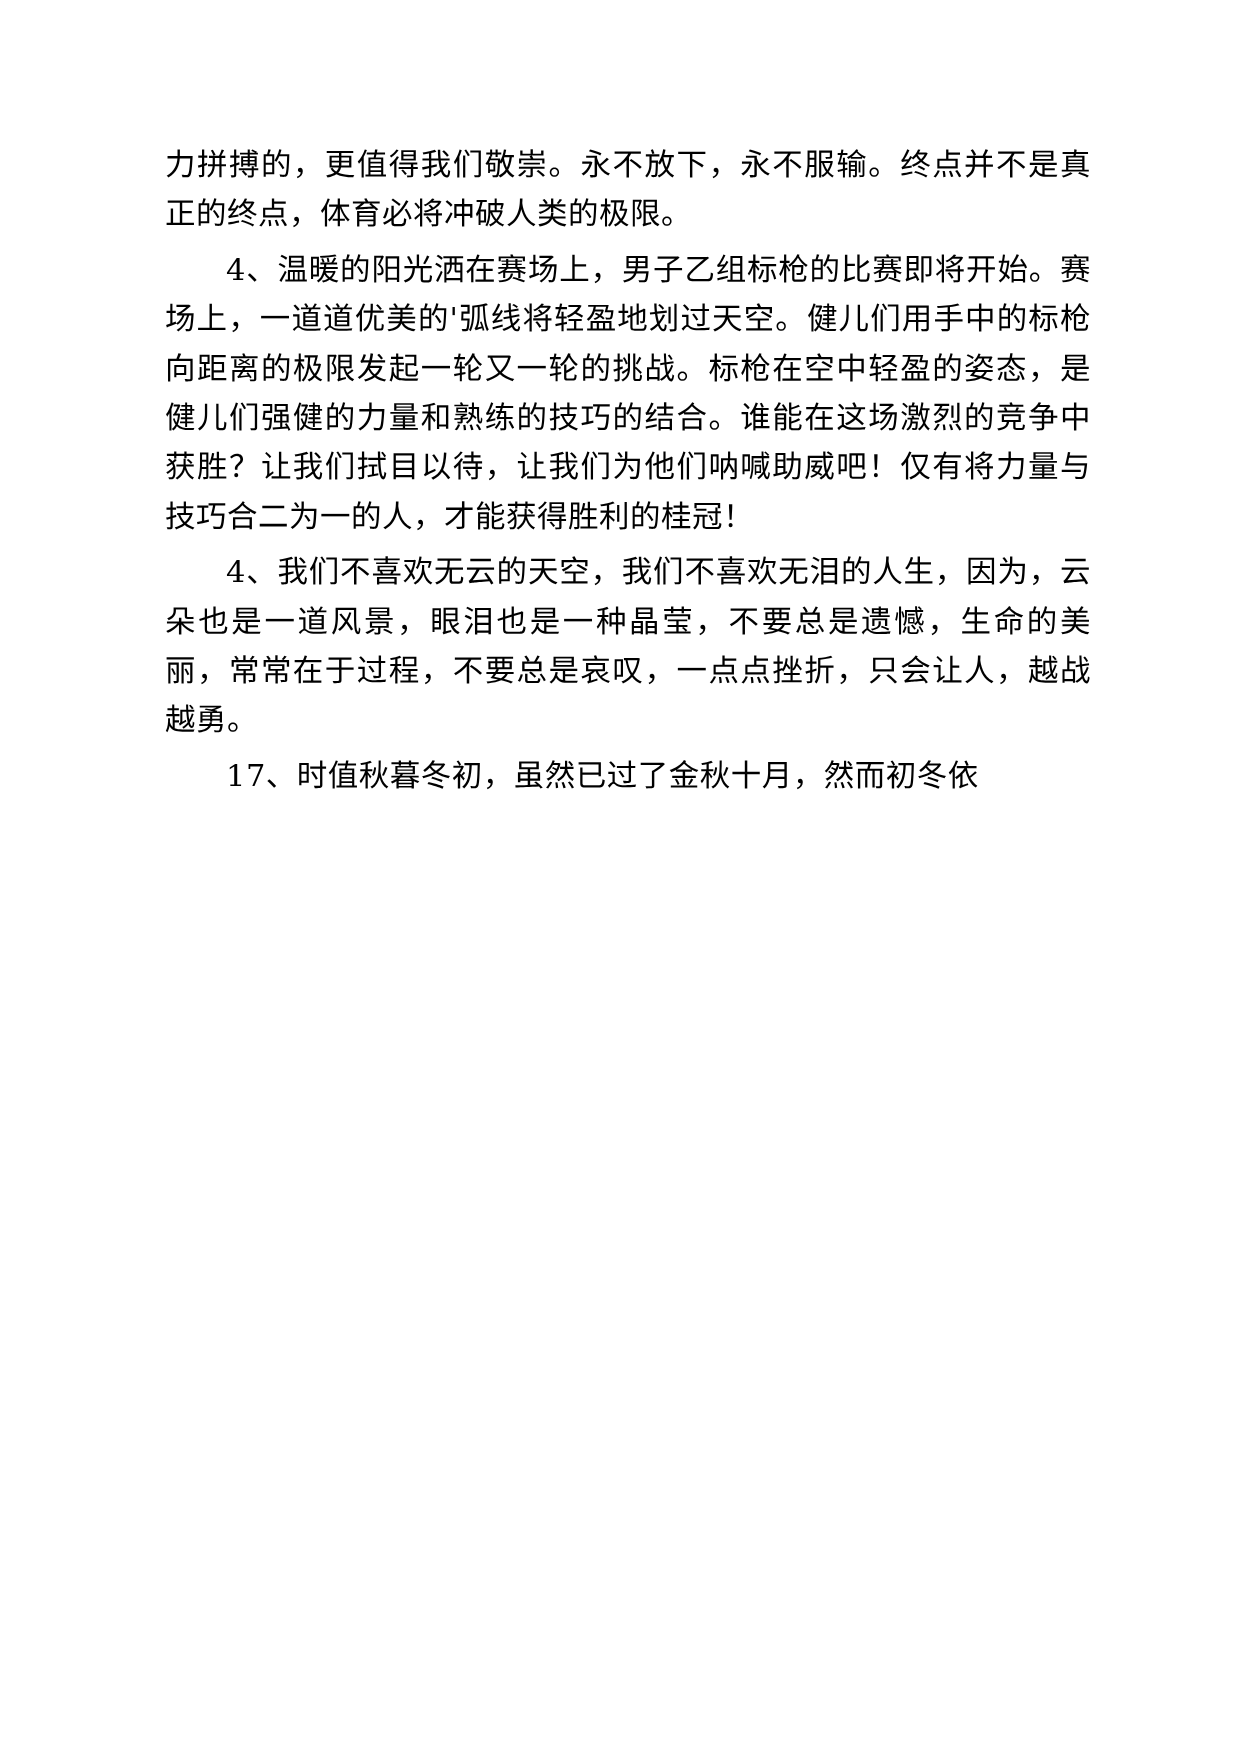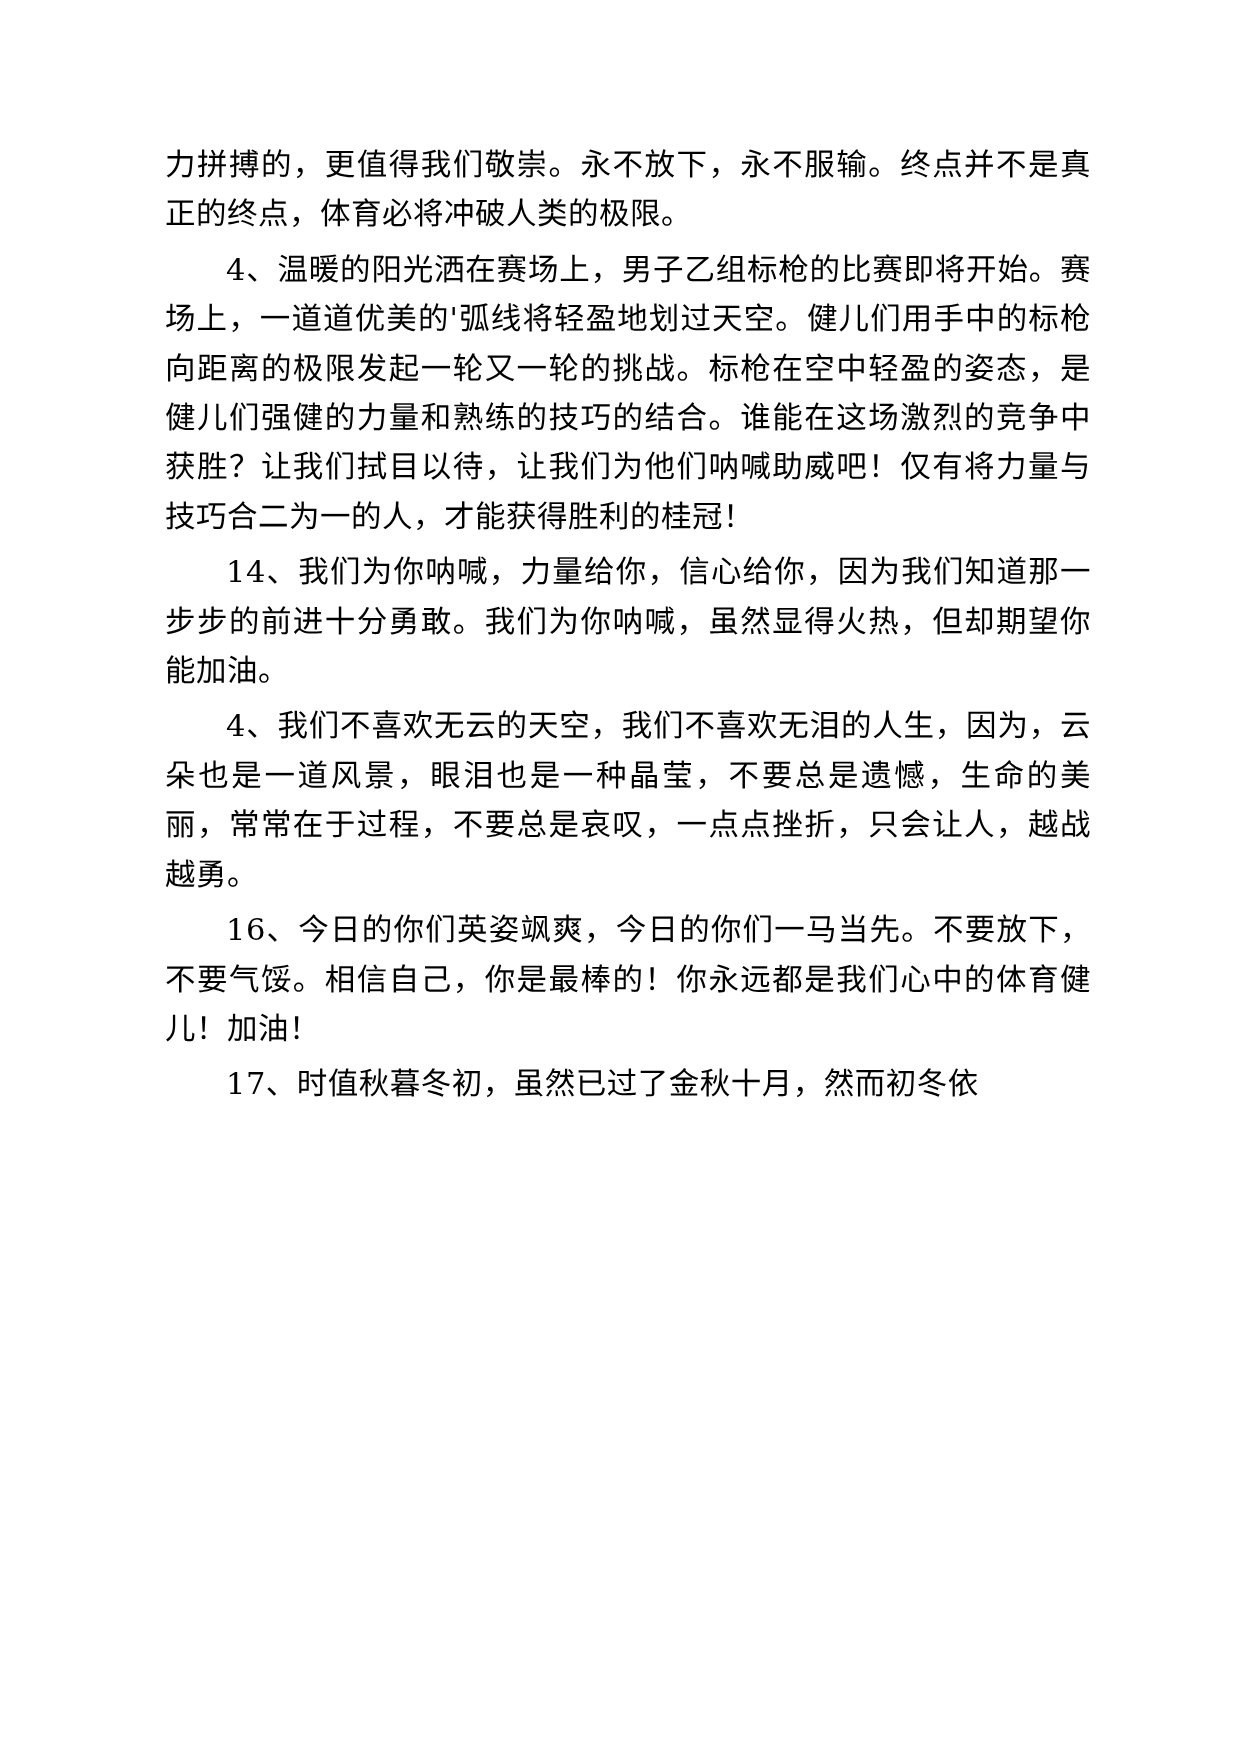--- a/index.html
+++ b/index.html
@@ -36,18 +36,16 @@
     text-indent: 2em;
   }
 </style>
 </head>
 <body>
 
 <div class="page">
   <div class="doc-body">
     <p class="para">力拼搏的，更值得我们敬崇。永不放下，永不服输。终点并不是真正的终点，体育必将冲破人类的极限。</p>
     <p class="para indent">4、温暖的阳光洒在赛场上，男子乙组标枪的比赛即将开始。赛场上，一道道优美的'弧线将轻盈地划过天空。健儿们用手中的标枪向距离的极限发起一轮又一轮的挑战。标枪在空中轻盈的姿态，是健儿们强健的力量和熟练的技巧的结合。谁能在这场激烈的竞争中获胜？让我们拭目以待，让我们为他们呐喊助威吧！仅有将力量与技巧合二为一的人，才能获得胜利的桂冠！</p>
-    <p class="para indent">14、我们为你呐喊，力量给你，信心给你，因为我们知道那一步步的前进十分勇敢。我们为你呐喊，虽然显得火热，但却期望你能加油。</p>
     <p class="para indent">4、我们不喜欢无云的天空，我们不喜欢无泪的人生，因为，云朵也是一道风景，眼泪也是一种晶莹，不要总是遗憾，生命的美丽，常常在于过程，不要总是哀叹，一点点挫折，只会让人，越战越勇。</p>
-    <p class="para indent">16、今日的你们英姿飒爽，今日的你们一马当先。不要放下，不要气馁。相信自己，你是最棒的！你永远都是我们心中的体育健儿！加油！</p>
     <p class="para indent">17、时值秋暮冬初，虽然已过了金秋十月，然而初冬依</p>
   </div>
 </div>
 
 </body></html>

